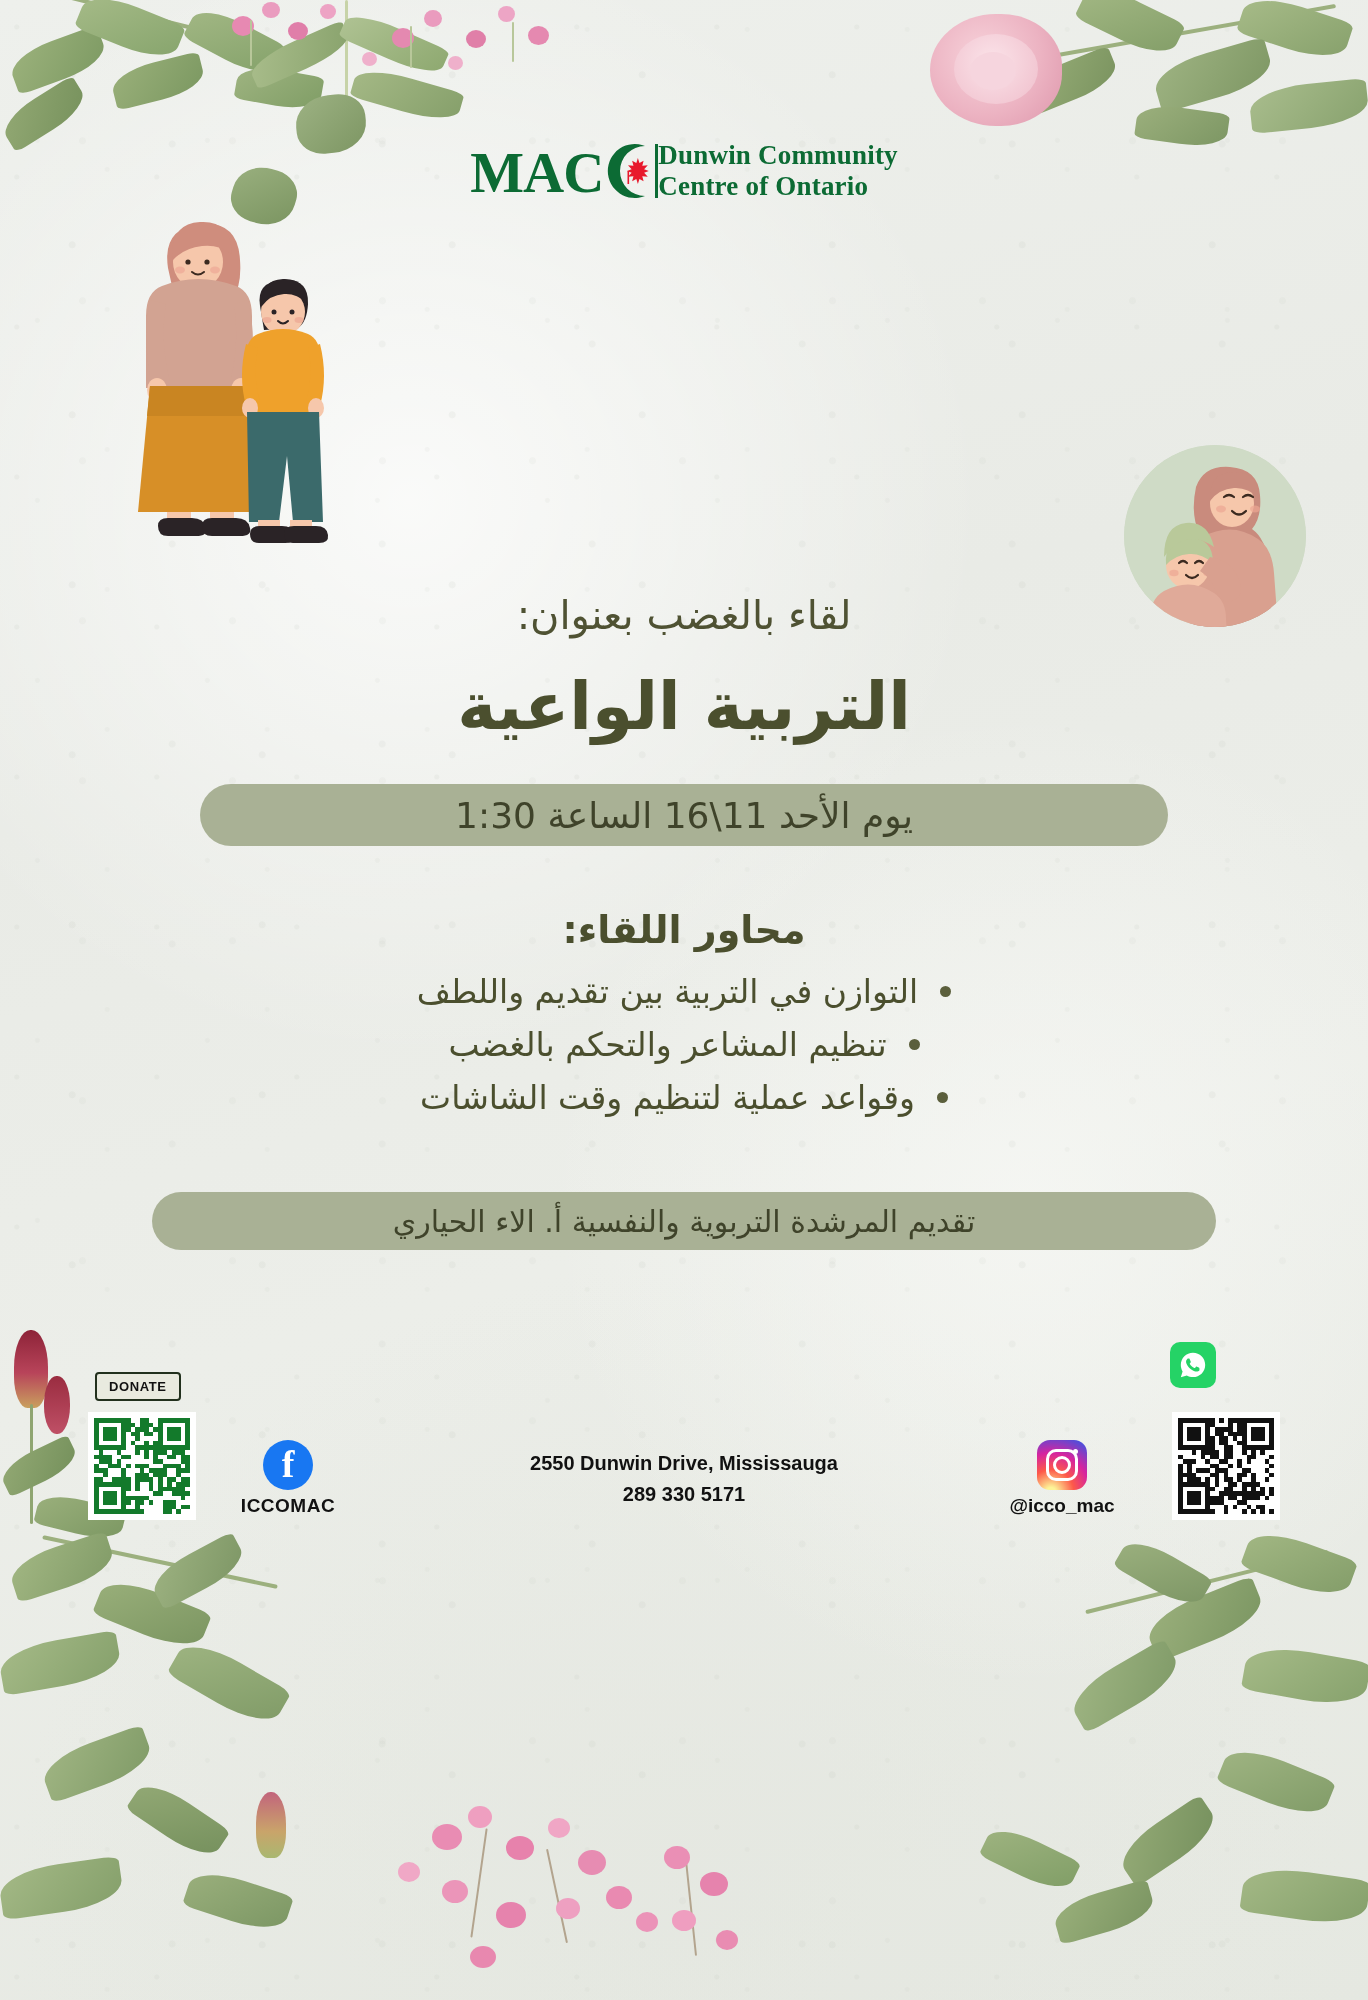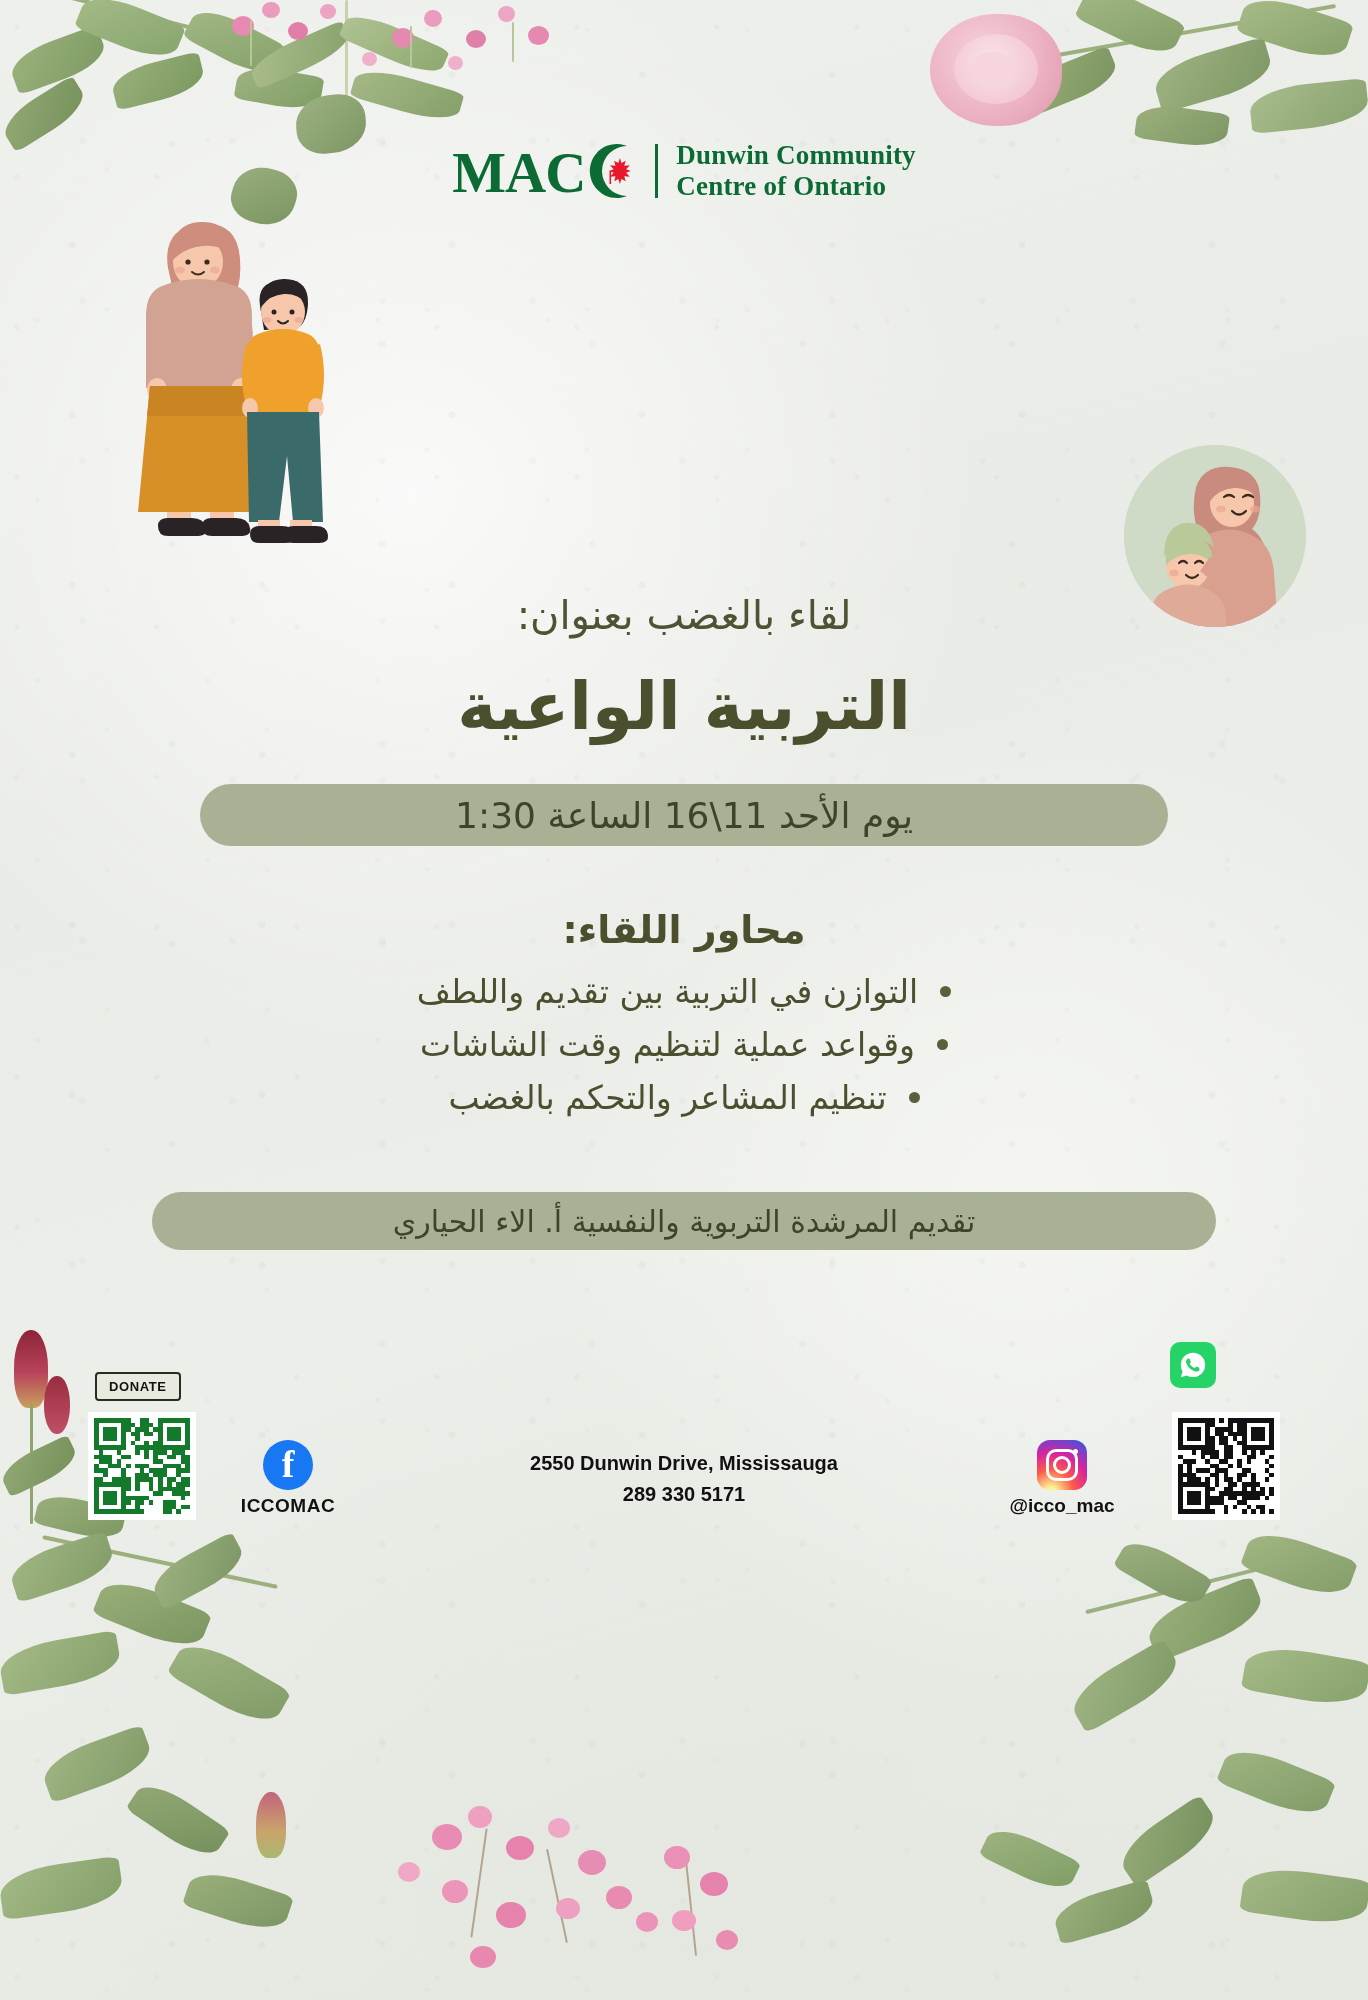--- a/index.html
+++ b/index.html
@@ -33,21 +33,21 @@
   }
 
   
   .leaf{position:absolute;border-radius:50% 12% 50% 12%;}
   .bloom{position:absolute;border-radius:50%;}
   .stem{position:absolute;background:#9cb07e;border-radius:3px;}
 
   
   #logo{
     position:absolute; left:0; right:0; top:140px;
-    display:flex; align-items:center; justify-content:center; gap:18px;
+    display:flex; align-items:center; justify-content:center; 
     z-index:6;
   }
   #mac-word{
     font-family:"Liberation Serif", serif;
     font-size:57px; font-weight:700; color:#0c6b34;
     letter-spacing:-1px; line-height:1;
     position:relative;
   }
   #moon-wrap{position:relative;width:56px;height:58px;display:inline-block;vertical-align:-8px;margin-left:-4px;}
   #divider{width:3px;height:54px;background:#0c6b34;}
@@ -295,25 +295,25 @@
 
   <div id="topics-title">محاور اللقاء:</div>
 
   <div id="topics">
     <div class="topic-row">
       <span class="topic-dot"></span>
       <span class="topic-text">التوازن في التربية بين تقديم واللطف</span>
     </div>
     <div class="topic-row">
       <span class="topic-dot"></span>
-      <span class="topic-text">وقواعد عملية لتنظيم وقت الشاشات</span>
+      <span class="topic-text">تنظيم المشاعر والتحكم بالغضب</span>
     </div>
     <div class="topic-row">
       <span class="topic-dot"></span>
-      <span class="topic-text">تنظيم المشاعر والتحكم بالغضب</span>
+      <span class="topic-text">وقواعد عملية لتنظيم وقت الشاشات</span>
     </div>
   </div>
 
   <div id="presenter-pill" class="pill">تقديم المرشدة التربوية والنفسية أ. الاء الحياري</div>
 </div>
 
 <div>
 
   <div class="bloom" style="left:14px;top:1330px;width:34px;height:78px;background:linear-gradient(180deg,#8d2338,#b8445a 55%,#c9a05e);border-radius:48% 48% 40% 40%;"></div>
   <div class="bloom" style="left:44px;top:1376px;width:26px;height:58px;background:linear-gradient(180deg,#9a2c40,#bf5066);border-radius:48%;"></div>

